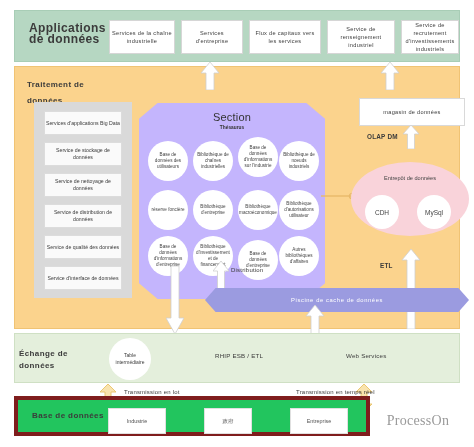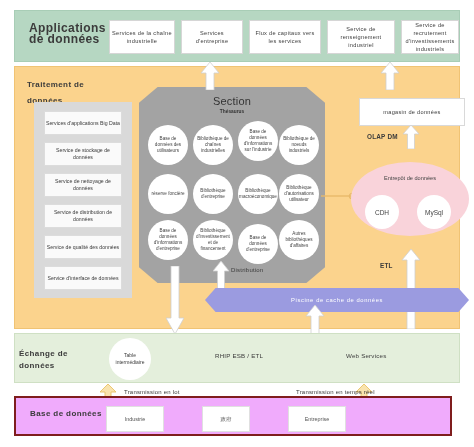--- a/index.html
+++ b/index.html
@@ -19,21 +19,21 @@
   
   #proc{left:14px;top:66px;width:446px;height:263px;background:#fbd38d;border:1px solid #f0c374;}
   #proc .layer-title{position:absolute;left:12px;top:10px;width:92px;font-size:8px;font-weight:bold;
        line-height:16px;letter-spacing:.4px;}
   #svc-panel{position:absolute;left:19px;top:35px;width:98px;height:196px;background:#d9d9d9;}
   .svc-box{position:absolute;left:10px;width:78px;height:24px;background:#fafafa;border:1px solid #dcdcdc;
        display:flex;align-items:center;justify-content:center;text-align:center;
        font-size:5.2px;line-height:7px;padding:1px;box-sizing:border-box;}
 
   
-  #section{position:absolute;left:124px;top:20px;width:186px;height:196px;background:#a3a3a3;
+  #section{position:absolute;left:124px;top:36px;width:186px;height:196px;background:#c4b5fd;
        clip-path:polygon(10% 0,90% 0,100% 8%,100% 92%,90% 100%,10% 100%,0 92%,0 8%);}
   #section .sec-title{position:absolute;left:0;right:0;top:8px;text-align:center;font-size:11px;
        color:#333;letter-spacing:.2px;}
   #section .sec-sub{position:absolute;left:0;right:0;top:22px;text-align:center;font-size:4.8px;
        font-weight:bold;color:#333;}
   .circ{position:absolute;width:40px;height:40px;border-radius:50%;background:#fff;
        display:flex;align-items:center;justify-content:center;text-align:center;
        font-size:4.6px;line-height:6px;padding:3px;box-sizing:border-box;color:#444;}
 
   
@@ -56,21 +56,21 @@
   
   #exch{left:14px;top:333px;width:446px;height:50px;background:#e4efdc;border:1px solid #cfe0c4;}
   #exch .layer-title{position:absolute;left:4px;top:14px;width:84px;font-size:8px;font-weight:bold;
        line-height:12px;letter-spacing:.4px;}
   #tbl-circ{position:absolute;left:94px;top:4px;width:42px;height:42px;border-radius:50%;background:#fff;
        display:flex;align-items:center;justify-content:center;text-align:center;font-size:5px;
        line-height:7px;padding:4px;box-sizing:border-box;}
   .exch-lbl{position:absolute;top:18px;font-size:6.2px;color:#3b3b3b;letter-spacing:.2px;}
 
   
-  #db{left:14px;top:396px;width:438px;height:40px;background:#f0abfc;border:2px solid #7f1d1d;}
+  #db{left:14px;top:396px;width:356px;height:40px;background:#22c55e;border:4px solid #7f1d1d;}
   #db .layer-title{position:absolute;left:14px;top:10px;width:76px;font-size:8px;font-weight:bold;
        line-height:11px;letter-spacing:.4px;}
   .db-box{position:absolute;top:8px;height:24px;background:#fff;border:1px solid #e0e0e0;
        display:flex;align-items:center;justify-content:center;font-size:5.4px;color:#555;}
   #watermark{position:absolute;left:356px;top:10px;width:88px;height:22px;background:#fff;
        display:flex;align-items:center;justify-content:center;
        font-family:"Liberation Serif","DejaVu Serif",serif;font-size:14px;color:#9a9a9a;letter-spacing:.3px;}
   .arrow-shape{position:absolute;}
   .lbl{position:absolute;font-size:5.6px;color:#3b3b3b;letter-spacing:.2px;white-space:nowrap;}
   .lbl-b{font-weight:bold;}
@@ -180,13 +180,14 @@
 <svg class="arrow-shape" style="left:356px;top:384px;" width="16" height="28">
   <polygon points="8,0 16,8 11,8 11,20 16,20 8,28 0,20 5,20 5,8 0,8" fill="#f9e3ae" stroke="#e8c268" stroke-width="0.9"></polygon>
 </svg>
 <div class="lbl" style="left:296px;top:388px;font-size:6px;line-height:8px;text-align:center;">Transmission en temps réel</div>
 
 <div class="layer" id="db">
   <div class="layer-title">Base de données</div>
   <div class="db-box" style="left:90px;width:56px;">Industrie</div>
   <div class="db-box" style="left:186px;width:46px;">政府</div>
   <div class="db-box" style="left:272px;width:56px;">Entreprise</div>
+  <div id="watermark">ProcessOn</div>
 </div>
 
 </body></html>

